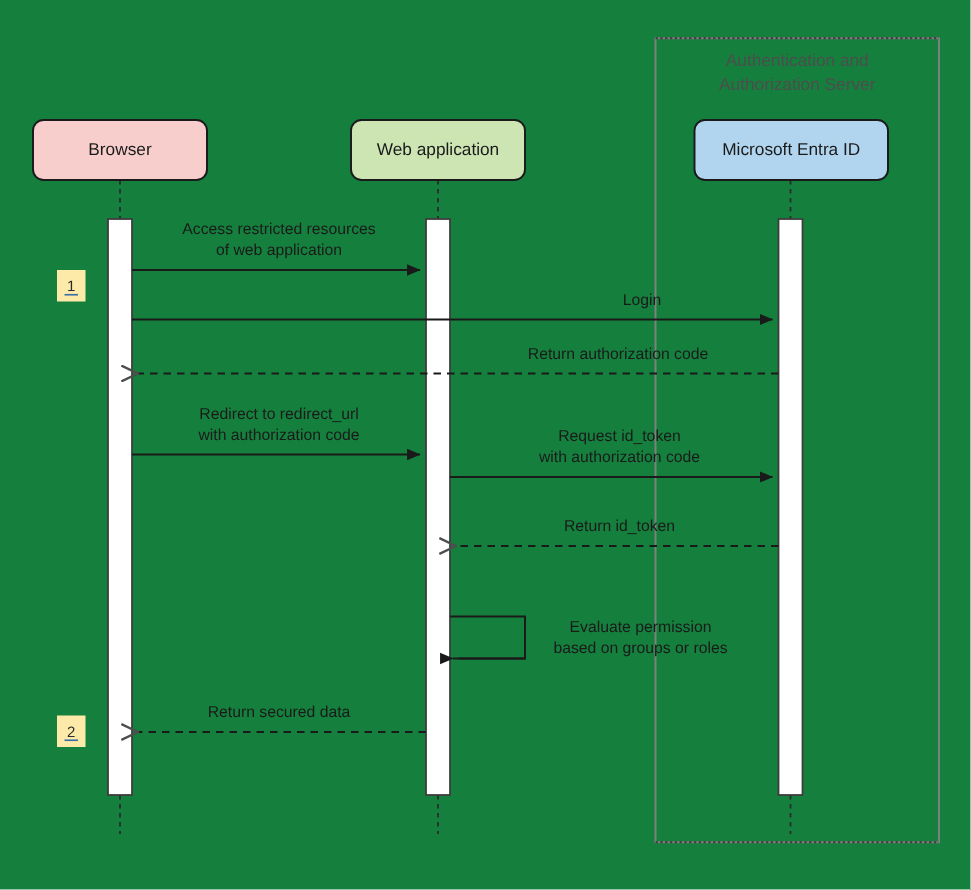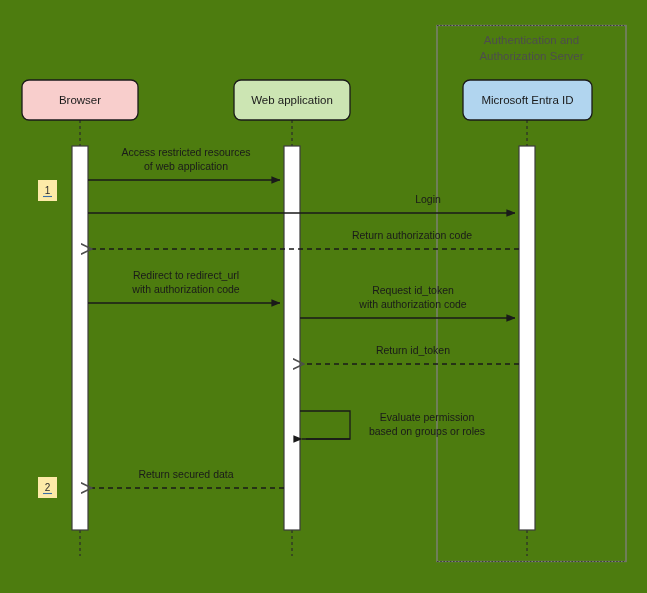--- a/index.html
+++ b/index.html
@@ -10,21 +10,21 @@
   body {
     width: 647px;
     height: 593px;
     font-family: "Liberation Sans", sans-serif;
     overflow: hidden;
   }
   #diagram-root {
     position: relative;
     width: 647px;
     height: 593px;
-    background: #4d7c0f;
+    background: #15803d;
   }
   svg#seq-svg {
     display: block;
     width: 647px;
     height: 593px;
   }
   .participant-label {
     font-family: "Liberation Sans", sans-serif;
     font-size: 11.5px;
     fill: #1a1a1a;

